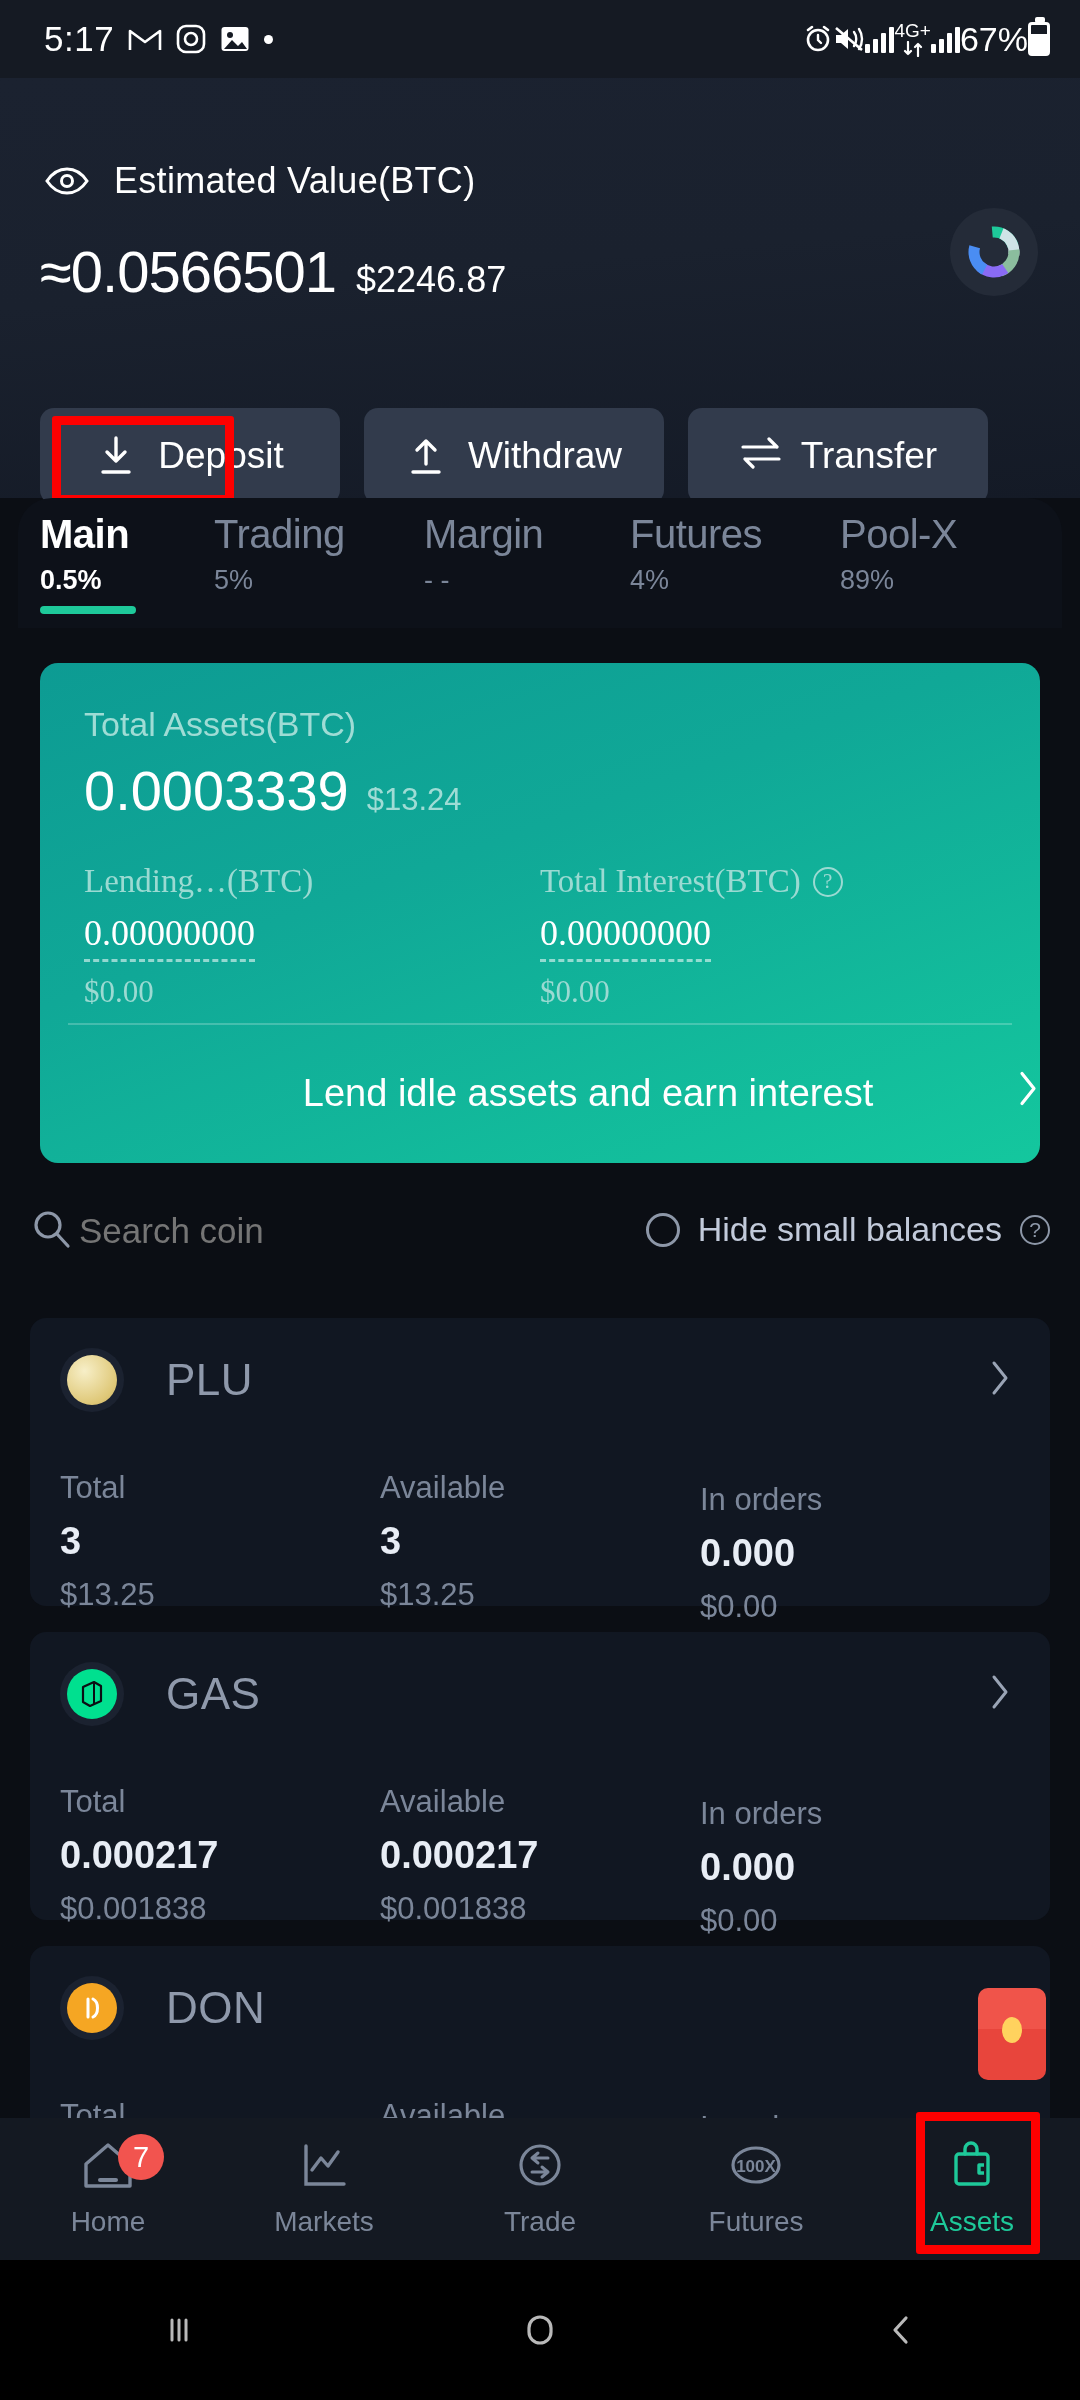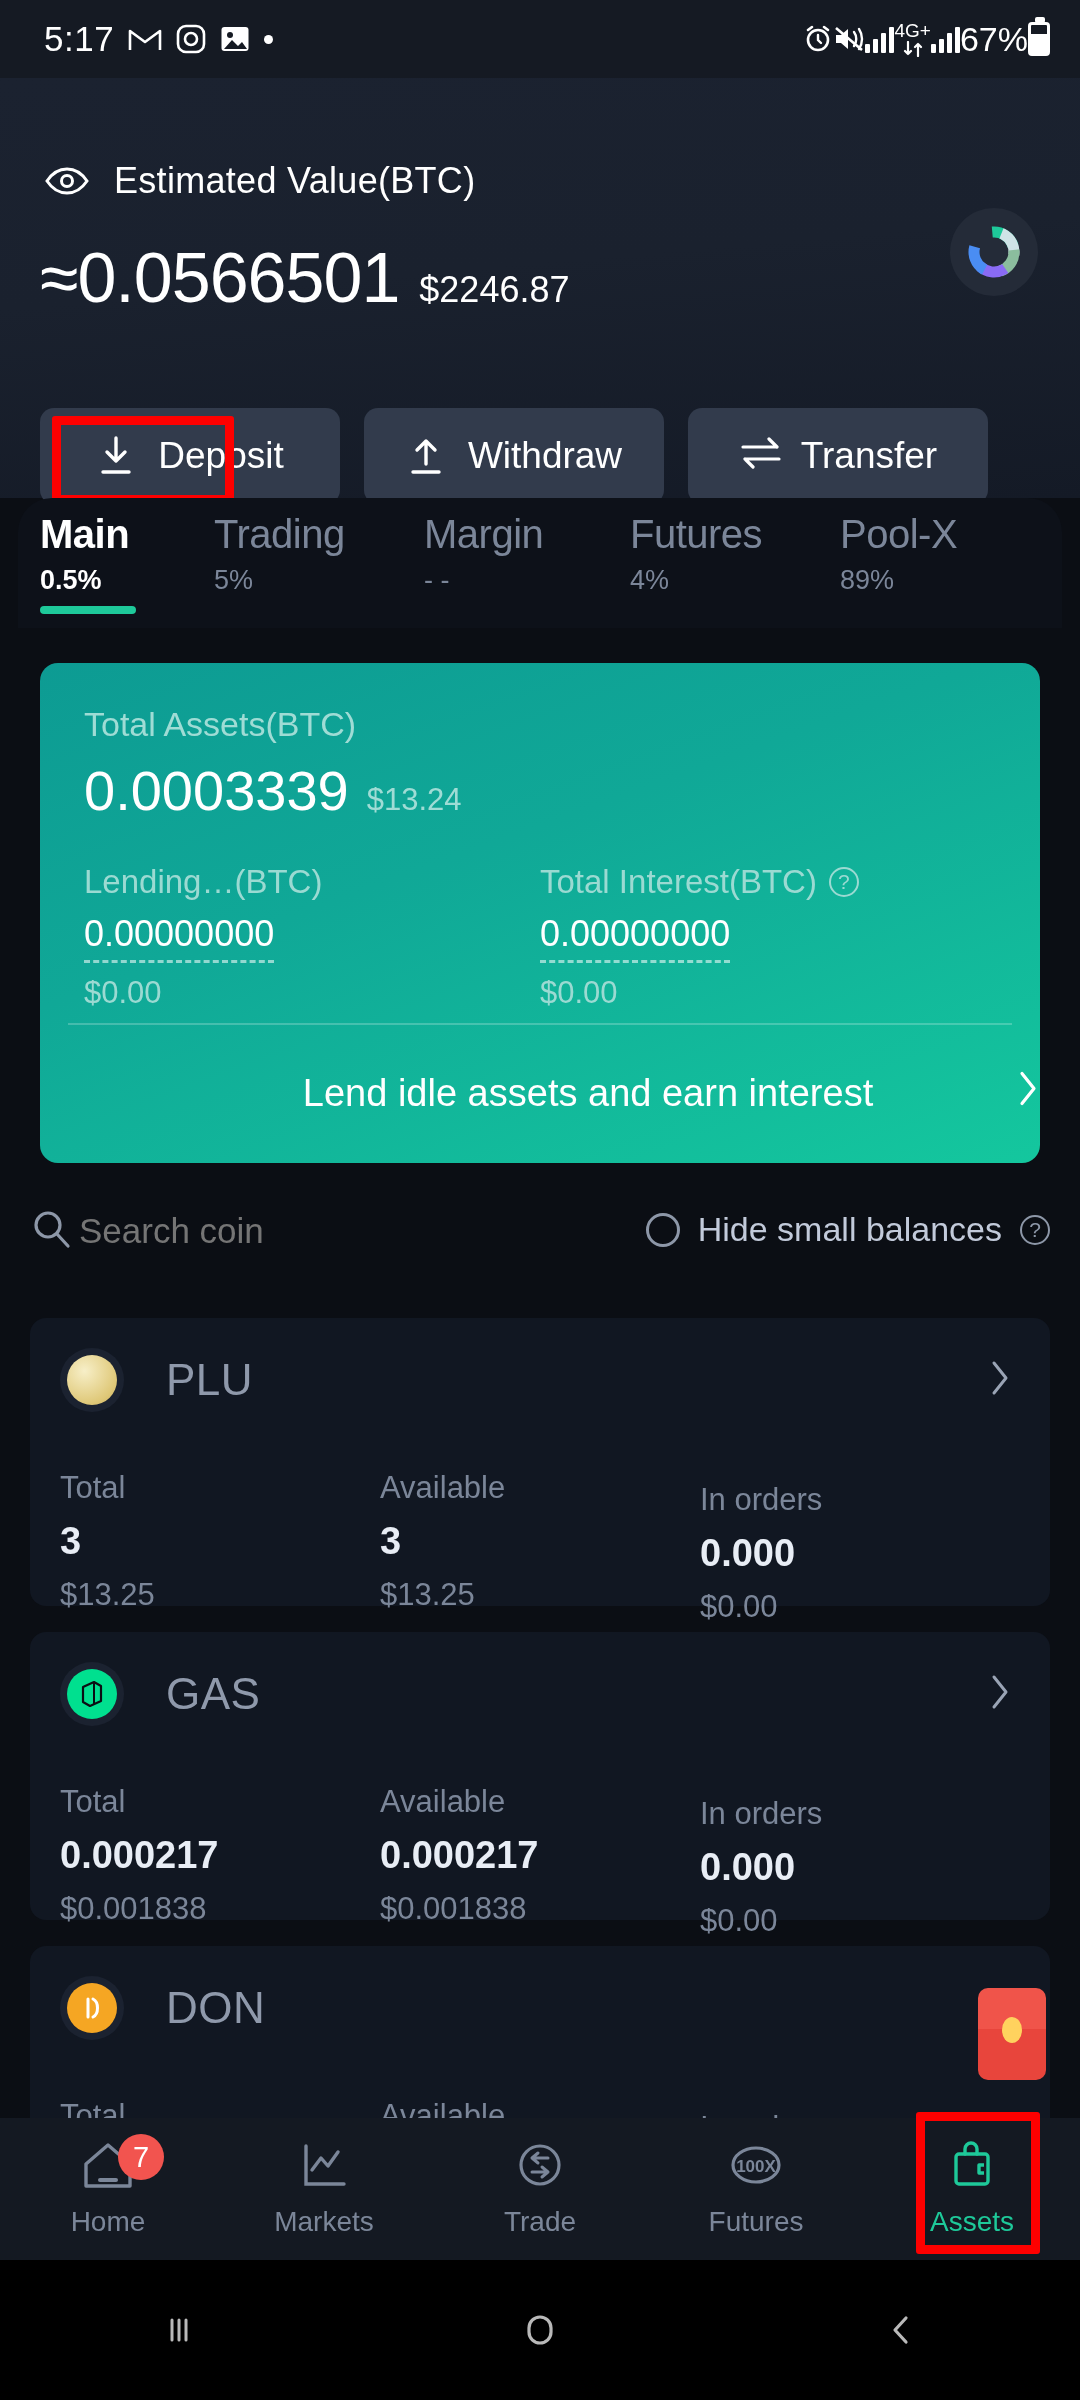--- a/index.html
+++ b/index.html
@@ -62,21 +62,21 @@
     position:absolute; top:82px; left:44px;
     display:flex; align-items:center; gap:24px;
   }
   .eye {
     width:46px; height:30px; position:relative;
   }
   .eye svg { display:block; }
   .est-label { font-size:36px; color:#fff; letter-spacing:0.3px; }
 
   .value-row { position:absolute; top:160px; left:40px; display:flex; align-items:baseline; gap:20px; }
-  .val-main { font-size:70px; color:#fff; font-weight:400; letter-spacing:-1px; }
+  .val-main { font-size:58px; color:#fff; font-weight:400; letter-spacing:-1px; }
   .val-usd { font-size:36px; color:#fff; }
 
   .avatar-btn {
     position:absolute; top:130px; right:42px;
     width:88px; height:88px; border-radius:50%;
     background:#242b38;
     display:flex; align-items:center; justify-content:center;
   }
 
   .actions { position:absolute; top:330px; left:40px; display:flex; gap:24px; }
@@ -116,21 +116,21 @@
   .teal-card {
     position:absolute; top:35px; left:40px; width:1000px; height:500px;
     border-radius:18px; overflow:hidden;
     background:linear-gradient(160deg,#0d9b93 0%, #10a897 40%, #14c79e 100%);
   }
   .tc-label { position:absolute; top:42px; left:44px; font-size:34px; color:#9fdcd5; }
   .tc-value-row { position:absolute; top:95px; left:44px; display:flex; align-items:baseline; gap:18px; }
   .tc-value { font-size:56px; color:#fff; }
   .tc-usd { font-size:31px; color:#9fdcd5; }
 
-  .tc-cols { position:absolute; top:200px; left:44px; width:912px; display:flex; }
+  .tc-cols { position:absolute; top:200px; left:44px; width:912px; display:flex;font-family:Liberation Serif, serif; }
   .tc-col { width:456px; }
   .tc-col-label { font-size:33px; color:#9bdad2; display:flex; align-items:center; gap:12px; }
   .tc-col-val {
     font-size:36px; color:#fff; margin-top:12px; display:inline-block;
     border-bottom:3px dashed rgba(255,255,255,0.55); padding-bottom:5px;
   }
   .tc-col-usd { font-size:31px; color:#9bdad2; margin-top:12px; }
   .q-circle {
     width:30px; height:30px; border-radius:50%; border:2.5px solid #9bdad2;
     font-size:21px; color:#9bdad2; display:inline-flex; align-items:center; justify-content:center;

